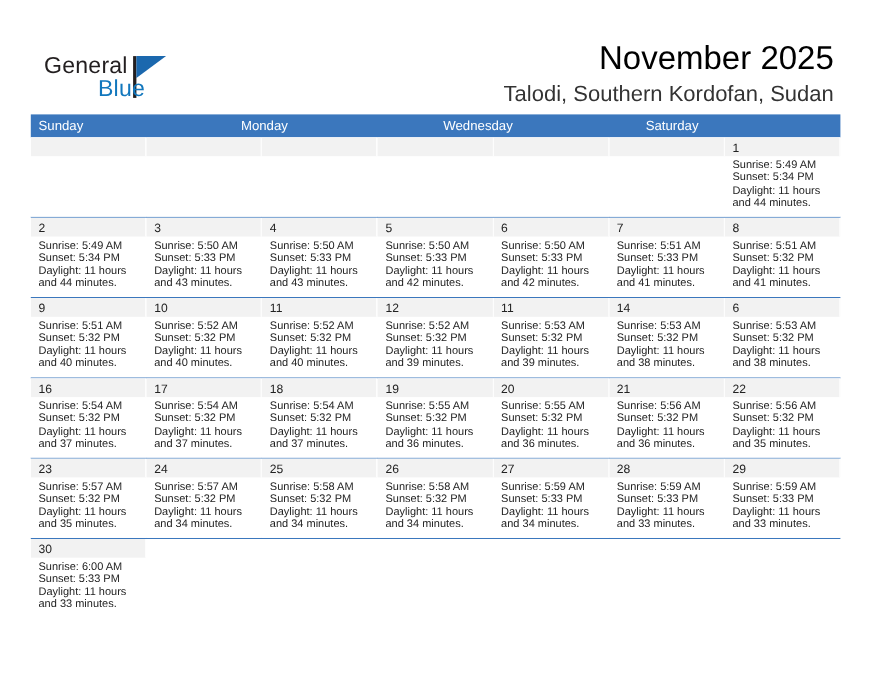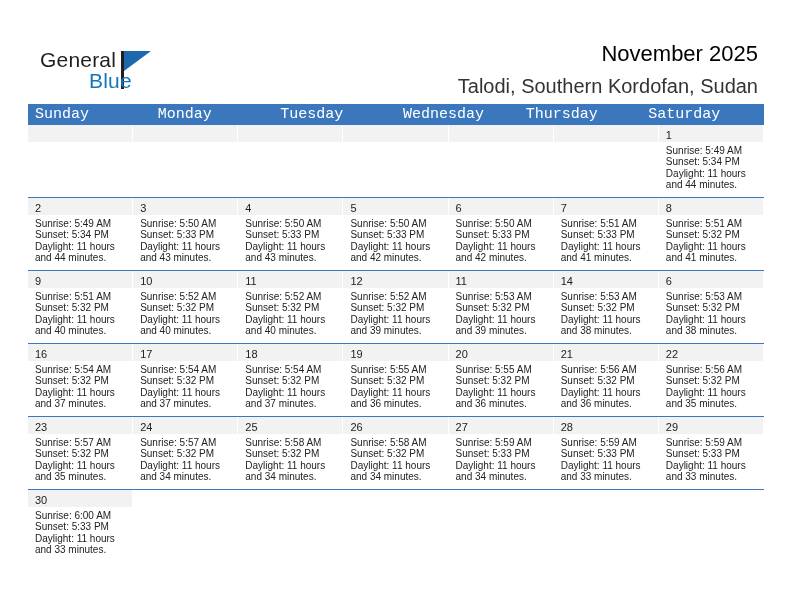--- a/index.html
+++ b/index.html
@@ -73,21 +73,21 @@
     background: #231f20;
   }
 
   .title-block {
     position: absolute;
     right: 34px;
     top: 28px;
     text-align: right;
   }
   .cal-title {
-    font-size: 22px;
+    font-size: 30px;
     color: #000000;
     line-height: 32px;
     white-space: nowrap;
     font-weight: normal;
     margin: 0;
   }
   .cal-subtitle {
     font-size: 20px;
     color: #333333;
     line-height: 20px;
@@ -104,27 +104,26 @@
     width: 736px;
   }
   .dow-row {
     display: flex;
     background: #3b77bd;
     height: 21px;
   }
   .dow-cell {
     flex: 1 1 0;
     color: #ffffff;
-    font-size: 15px;
+    font-size: 12px;
     line-height: 21px;
     padding-left: 7px;
     box-sizing: border-box;
     overflow: hidden;
     white-space: nowrap;
-    font-family: Liberation Mono, monospace;
   }
 
   .week-row {
     display: flex;
     border-top: 1.6px solid #3b77bd;
     background: #ffffff;
   }
   .week-row.first {
     border-top: none;
   }
@@ -183,23 +182,21 @@
       <h1 class="cal-title">November 2025</h1>
       <h2 class="cal-subtitle">Talodi, Southern Kordofan, Sudan</h2>
     </div>
 
   </div>
 
   <div class="calendar">
     <div class="dow-row" id="dow-row">
         <div class="dow-cell">Sunday</div>
         <div class="dow-cell">Monday</div>
-        <div class="dow-cell">Tuesday</div>
         <div class="dow-cell">Wednesday</div>
-        <div class="dow-cell">Thursday</div>
         <div class="dow-cell">Saturday</div>
       </div>
     <div id="weeks-container">
         <div class="week-row first">
           <div class="day-cell empty">
             <div class="day-num-strip"><span class="day-num"></span></div>
           </div>
           <div class="day-cell empty">
             <div class="day-num-strip"><span class="day-num"></span></div>
           </div>

